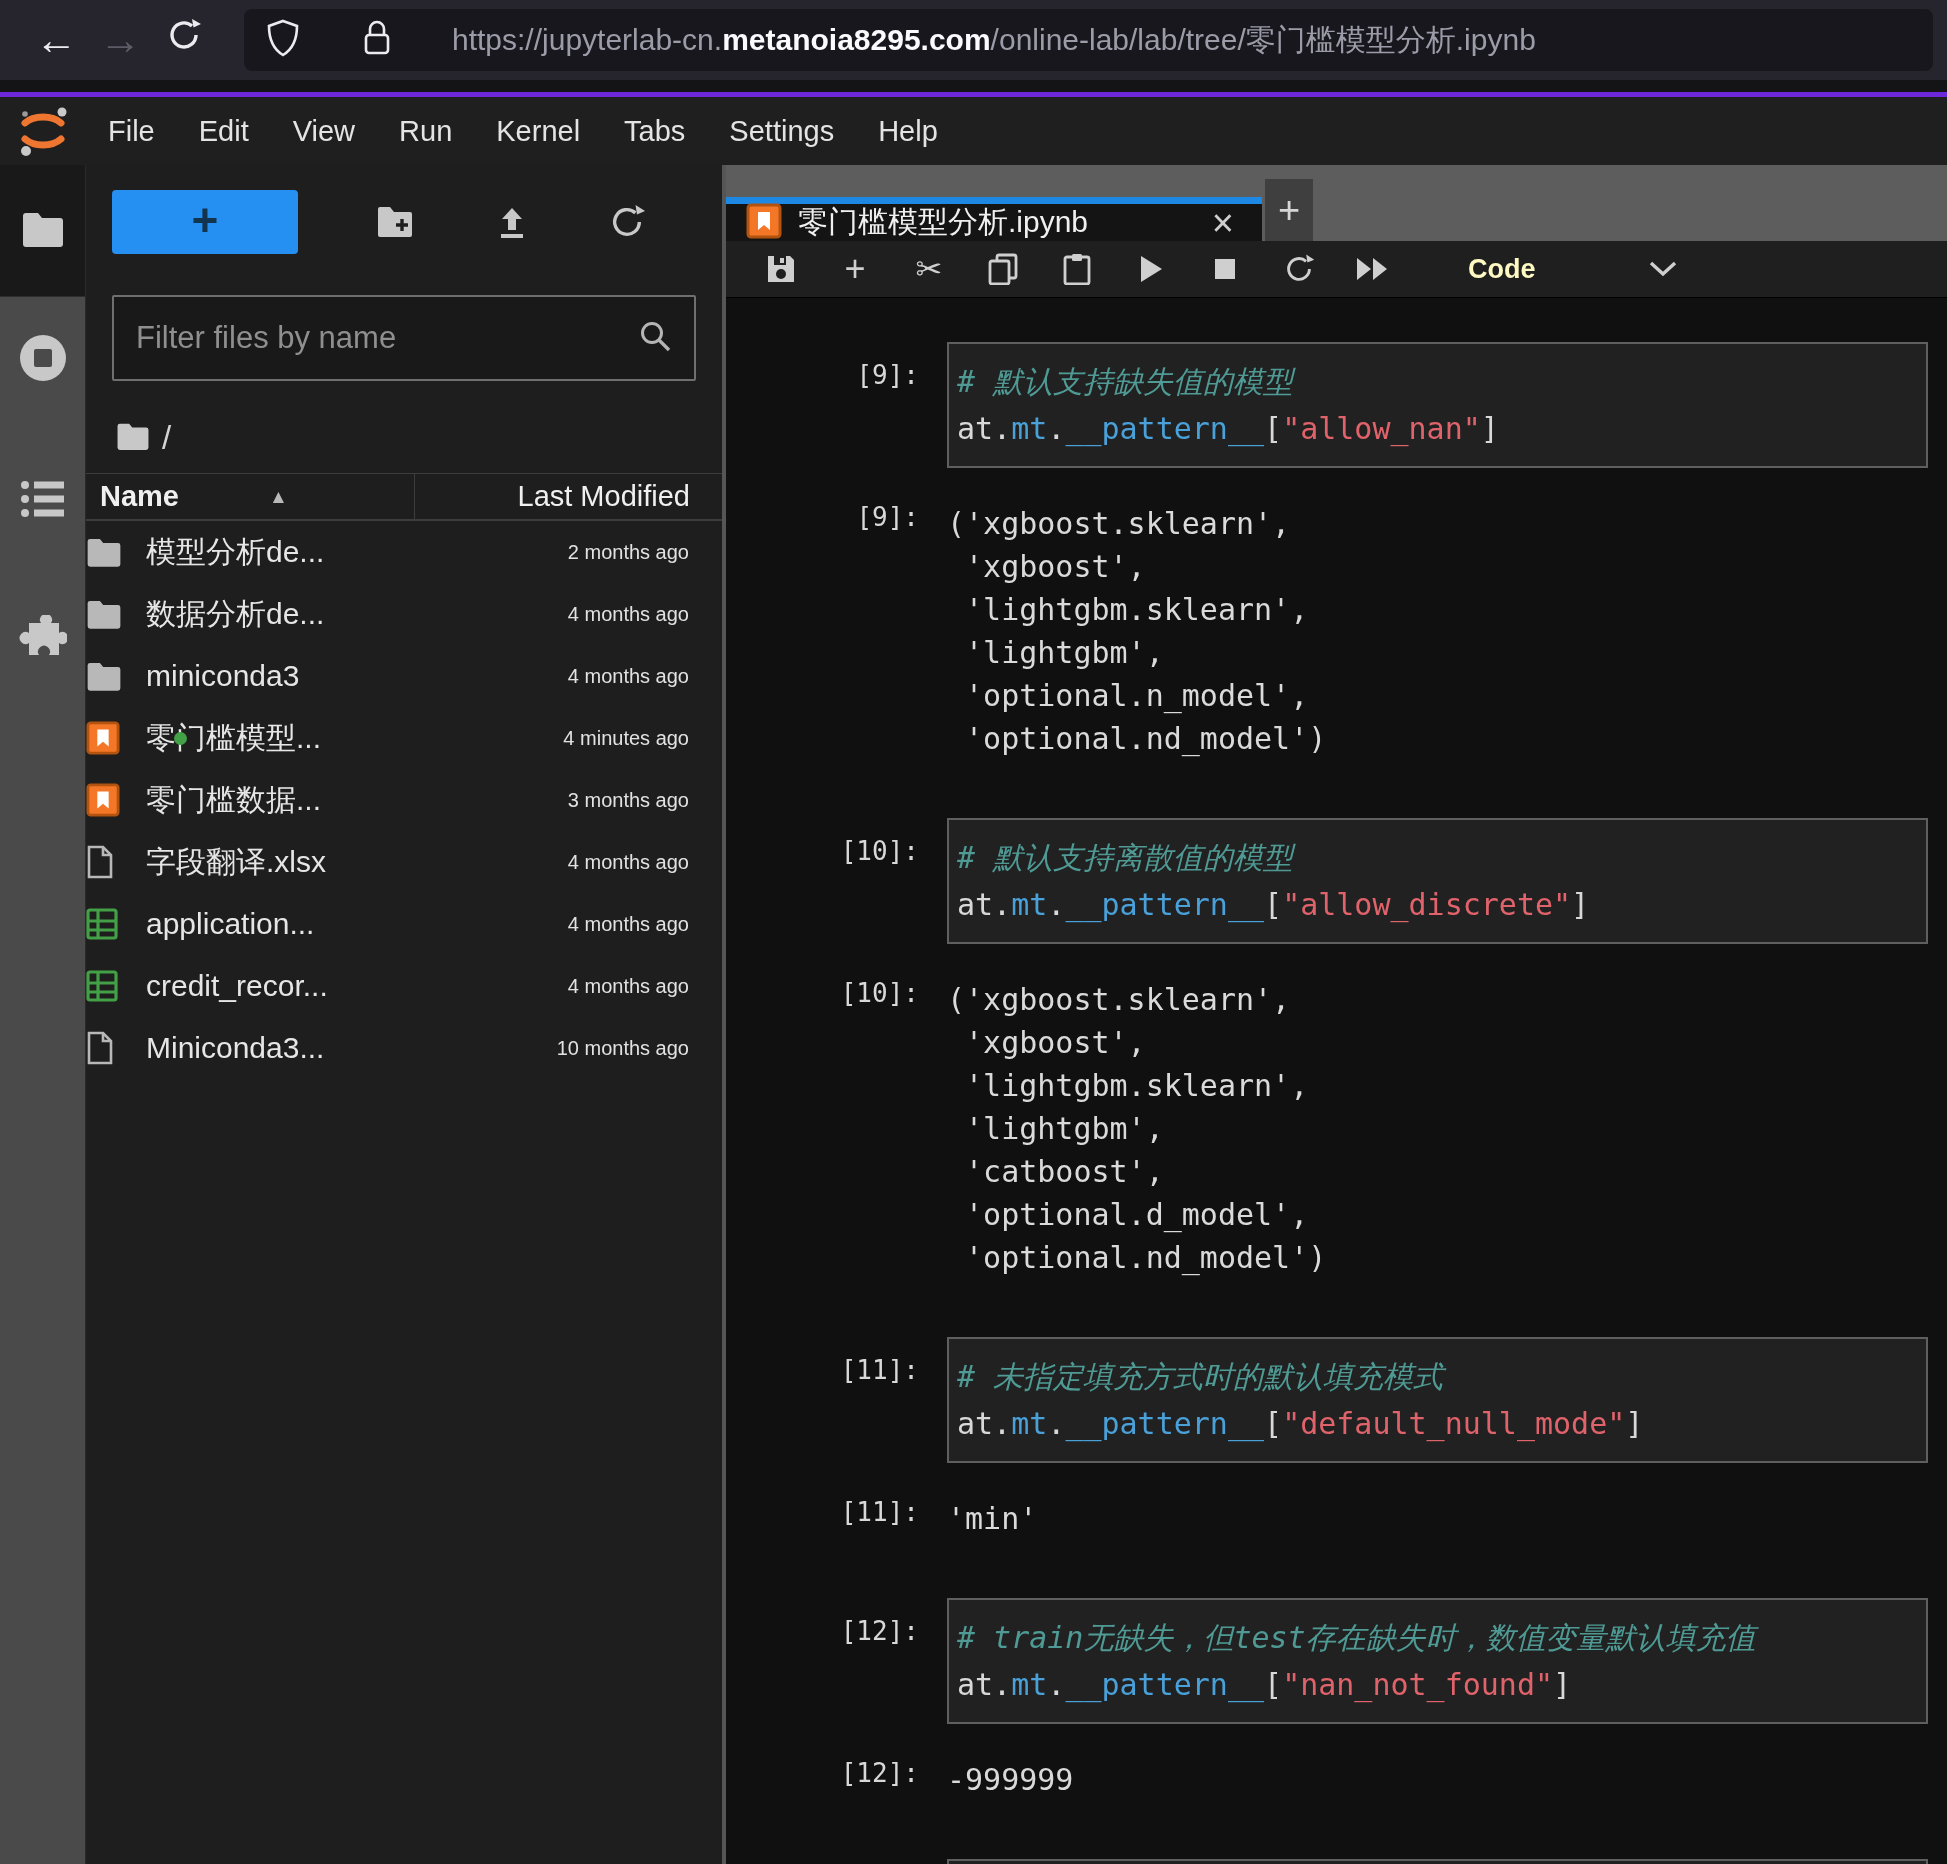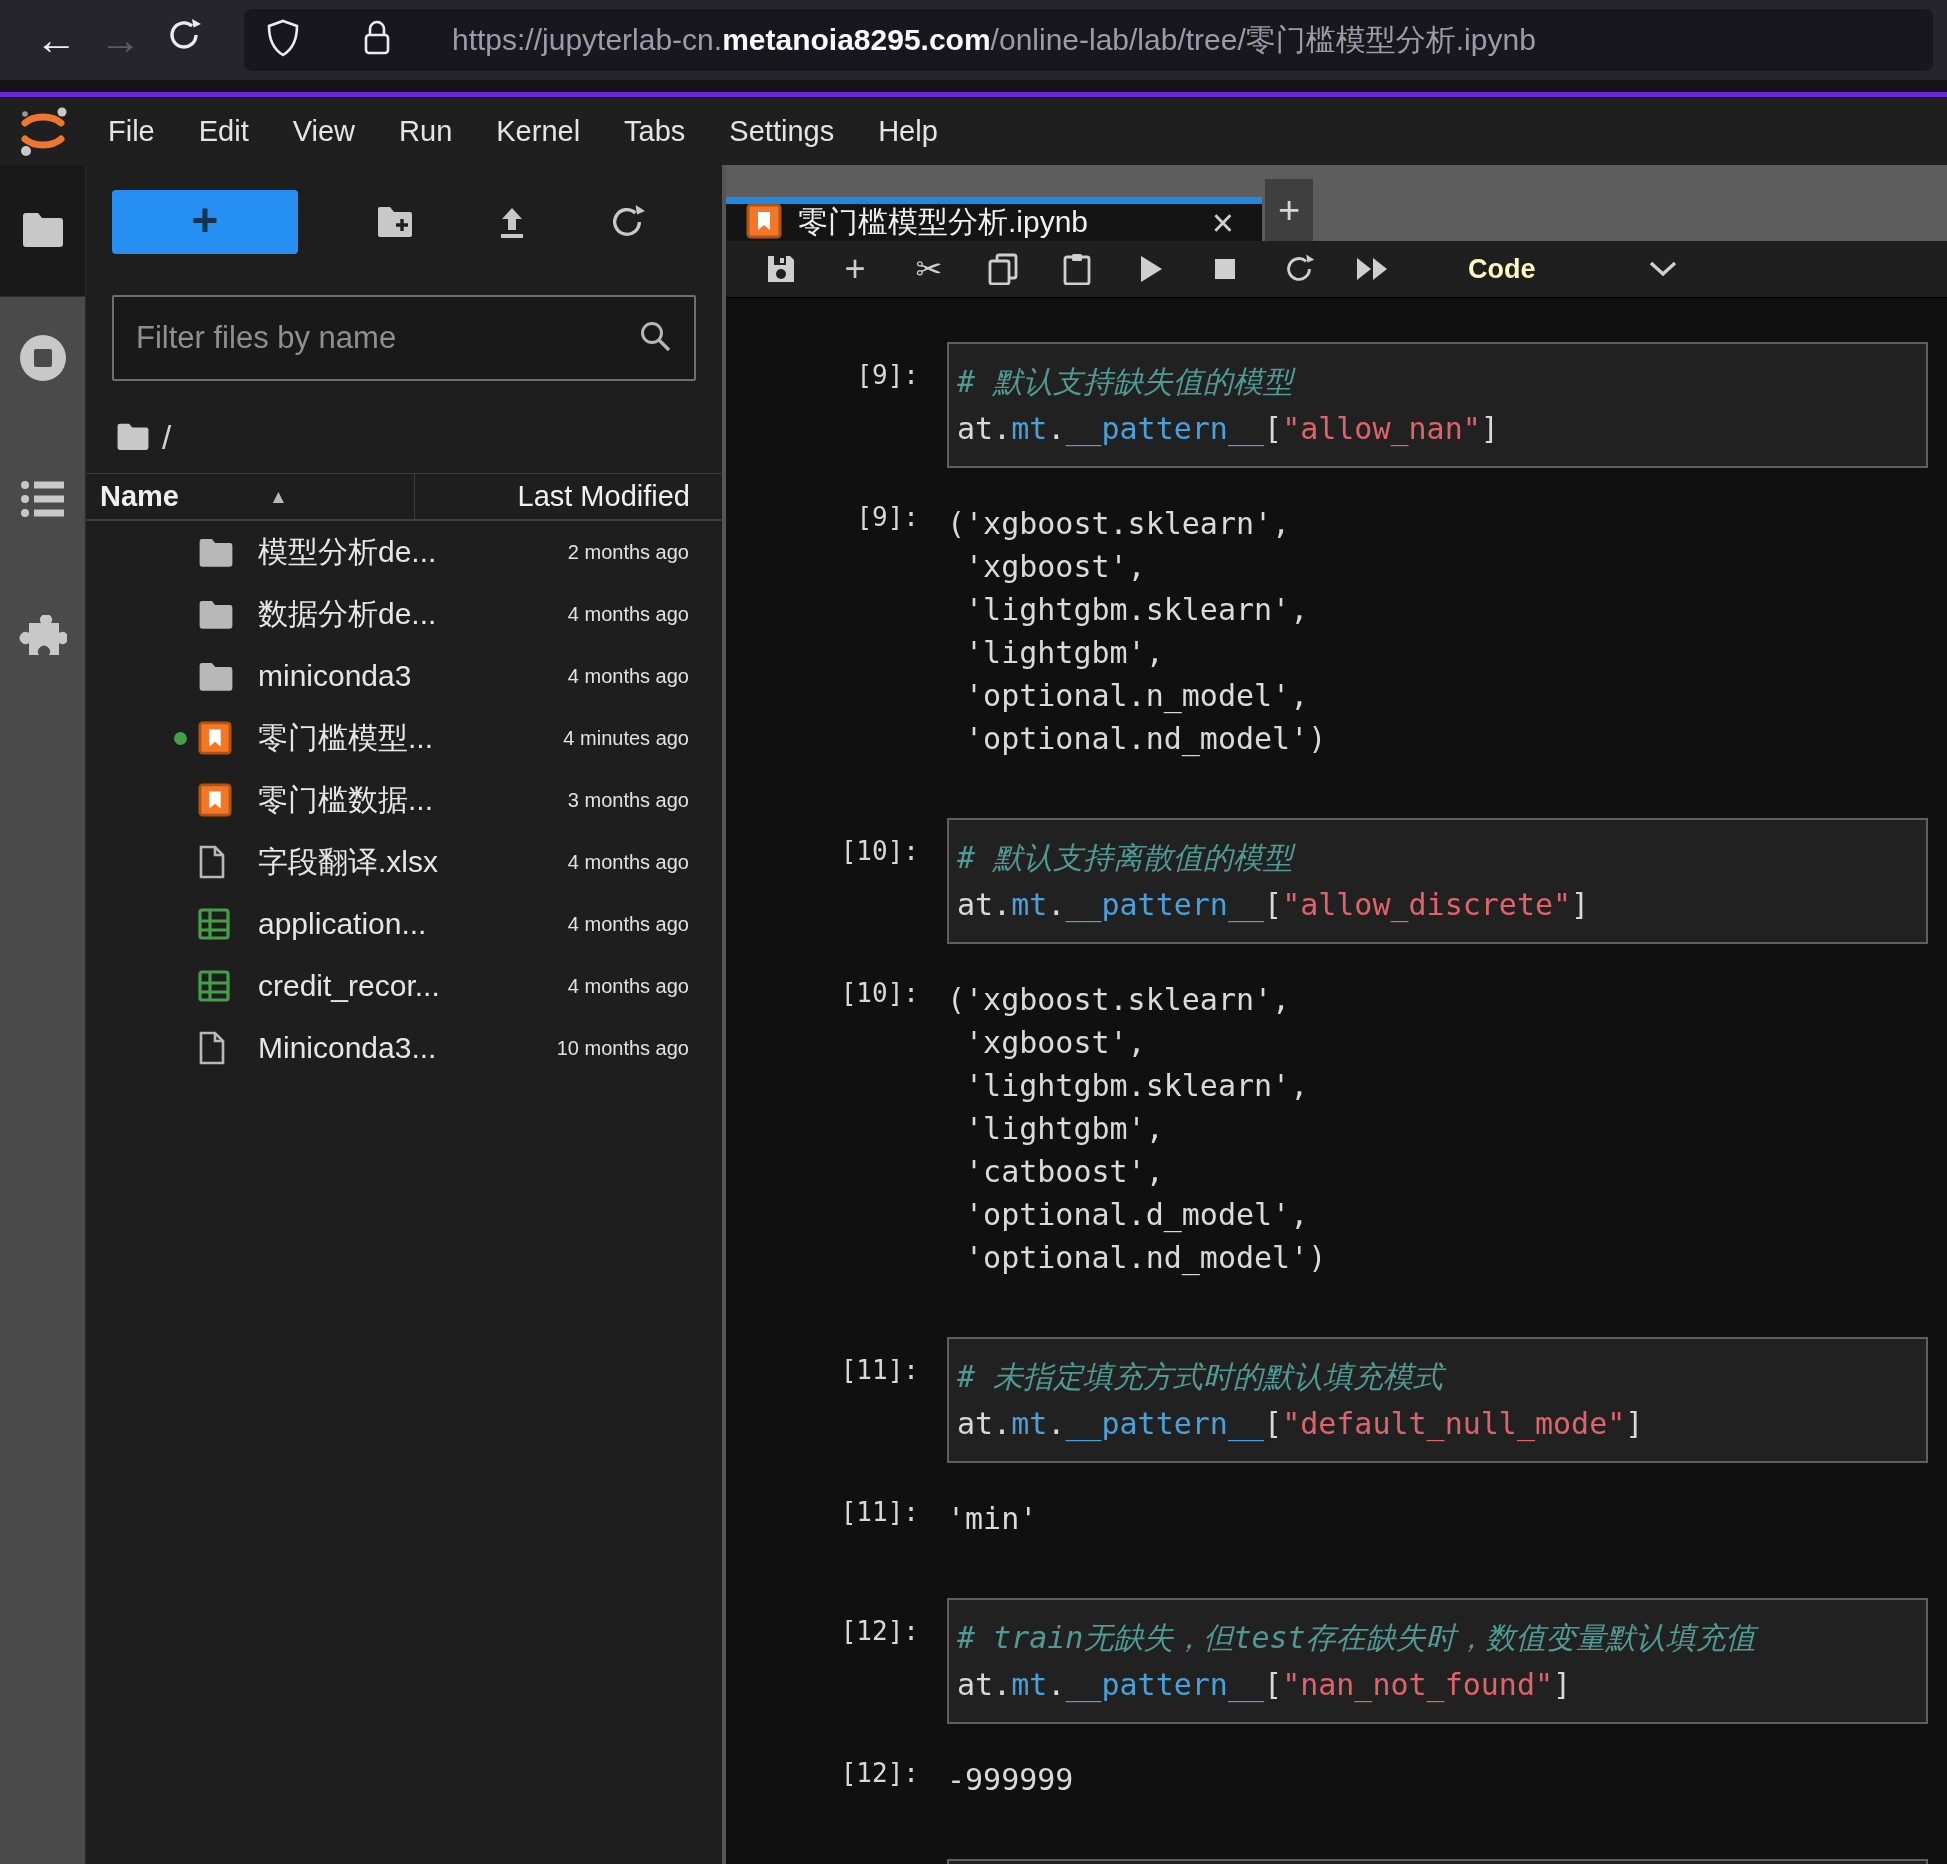--- a/index.html
+++ b/index.html
@@ -44,21 +44,21 @@
   .breadcrumb { margin:38px 0 0 30px; display:flex; align-items:center; }
   .breadcrumb .slash { color:#d4d4d4; font-size:33px; margin-left:12px; }
 
   .listing-header { margin-top:16px; height:48px; display:flex; align-items:center;
                     border-top:1px solid #3d3d3d; border-bottom:2px solid #3d3d3d; color:#f0f0f0; font-size:29px; }
   .col-name { flex:1; padding-left:14px; display:flex; align-items:center; }
   .sort-arrow { font-size:19px; color:#b9b9b9; margin-left:90px; }
   .col-modified { width:308px; height:100%; display:flex; align-items:center; justify-content:flex-end;
                   padding-right:32px; border-left:1px solid #3d3d3d; }
   .file-rows { flex:1; overflow:hidden; }
-  .file-row { height:62px; display:flex; align-items:center; padding-left:112px; position:relative; cursor:pointer; }
+  .file-row { height:62px; display:flex; align-items:center; position:relative; cursor:pointer; }
   .file-row .ficon { width:42px; display:flex; align-items:center; }
   .file-row .fname { flex:1; color:#e6e6e6; font-size:30px; padding-left:18px; white-space:nowrap; overflow:hidden; }
   .file-row .fdate { width:250px; text-align:right; color:#e2e2e2; font-size:20px; padding-right:33px; white-space:nowrap; }
   .run-dot { position:absolute; left:88px; width:13px; height:13px; border-radius:50%; background:#43a047; }
 
   
   .main { flex:1; display:flex; flex-direction:column; border-left:4px solid #565656; min-width:0; }
   .tabbar { height:76px; background:#5d5d5d; display:flex; }
   .tab { width:536px; background:#141414; border-top:7px solid #1e88e5; display:flex; align-items:center;
          padding:0 22px 0 20px; cursor:pointer;margin-top:32px; }

